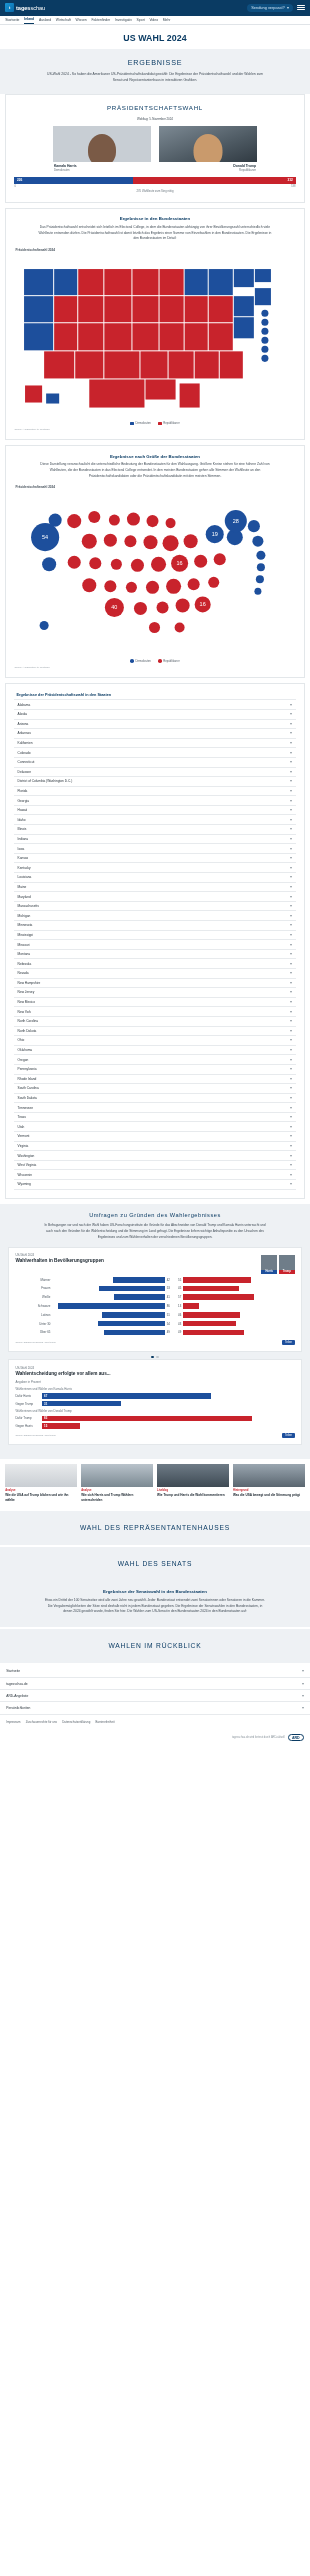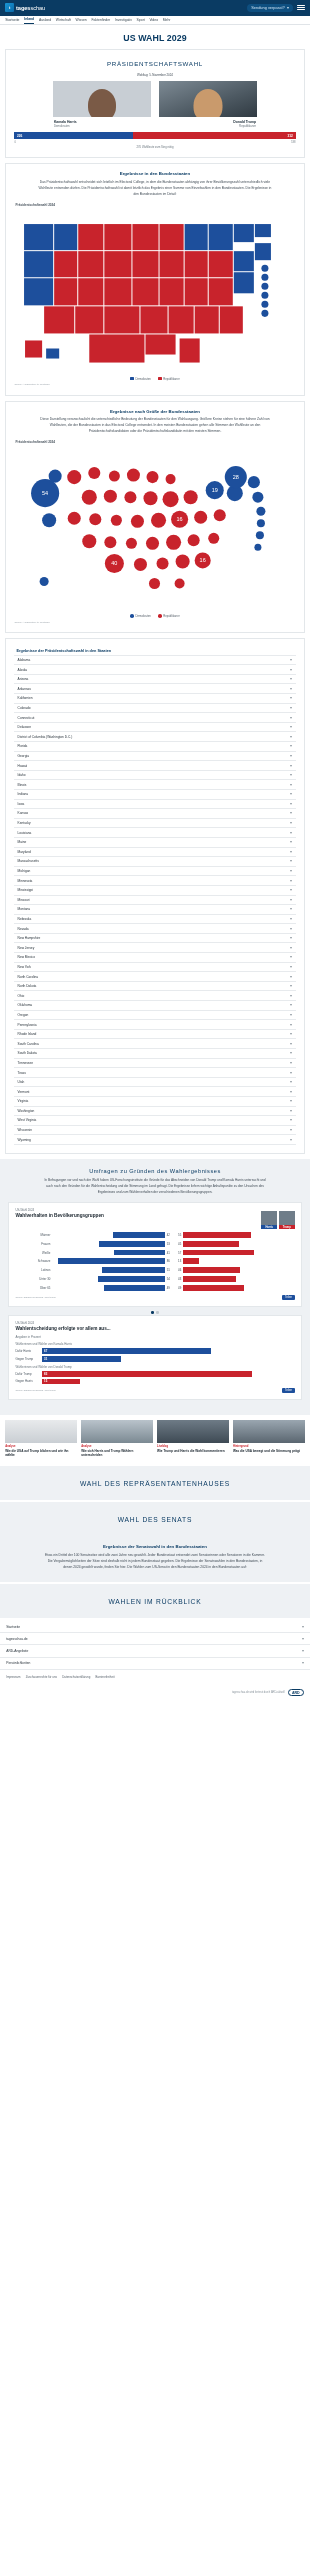--- a/index.html
+++ b/index.html
@@ -312,23 +312,27 @@
     <span class="nav-item">Wirtschaft</span>
     <span class="nav-item">Wissen</span>
     <span class="nav-item">Faktenfinder</span>
     <span class="nav-item">Investigativ</span>
     <span class="nav-item">Sport</span>
     <span class="nav-item">Video</span>
     <span class="nav-item">Mehr</span>
   </div>
 
   <div class="title-banner">
-    <h1>US WAHL 2029</h1>
-  </div>
-
+    <h1>US WAHL 2024</h1>
+  </div>
+
+  <div class="section-band">
+    <h2>ERGEBNISSE</h2>
+    <p>US-Wahl 2024 - So haben die Amerikaner US-Präsidentschaftskandidat gewählt: Die Ergebnisse der Präsidentschaftswahl und der Wahlen zum Senat und Repräsentantenhaus in interaktiven Grafiken.</p>
+  </div>
 
   <div class="card">
     <div class="card-pad">
       <h3 class="block-title">PRÄSIDENTSCHAFTSWAHL</h3>
       <p class="body-text" style="margin-bottom:3.1px;font-size:2.9px;">Wahltag: 5. November 2024</p>
 
       <div class="cands">
         <div class="cand">
           <div class="cand-photo harris"></div>
           <div class="cand-meta">

